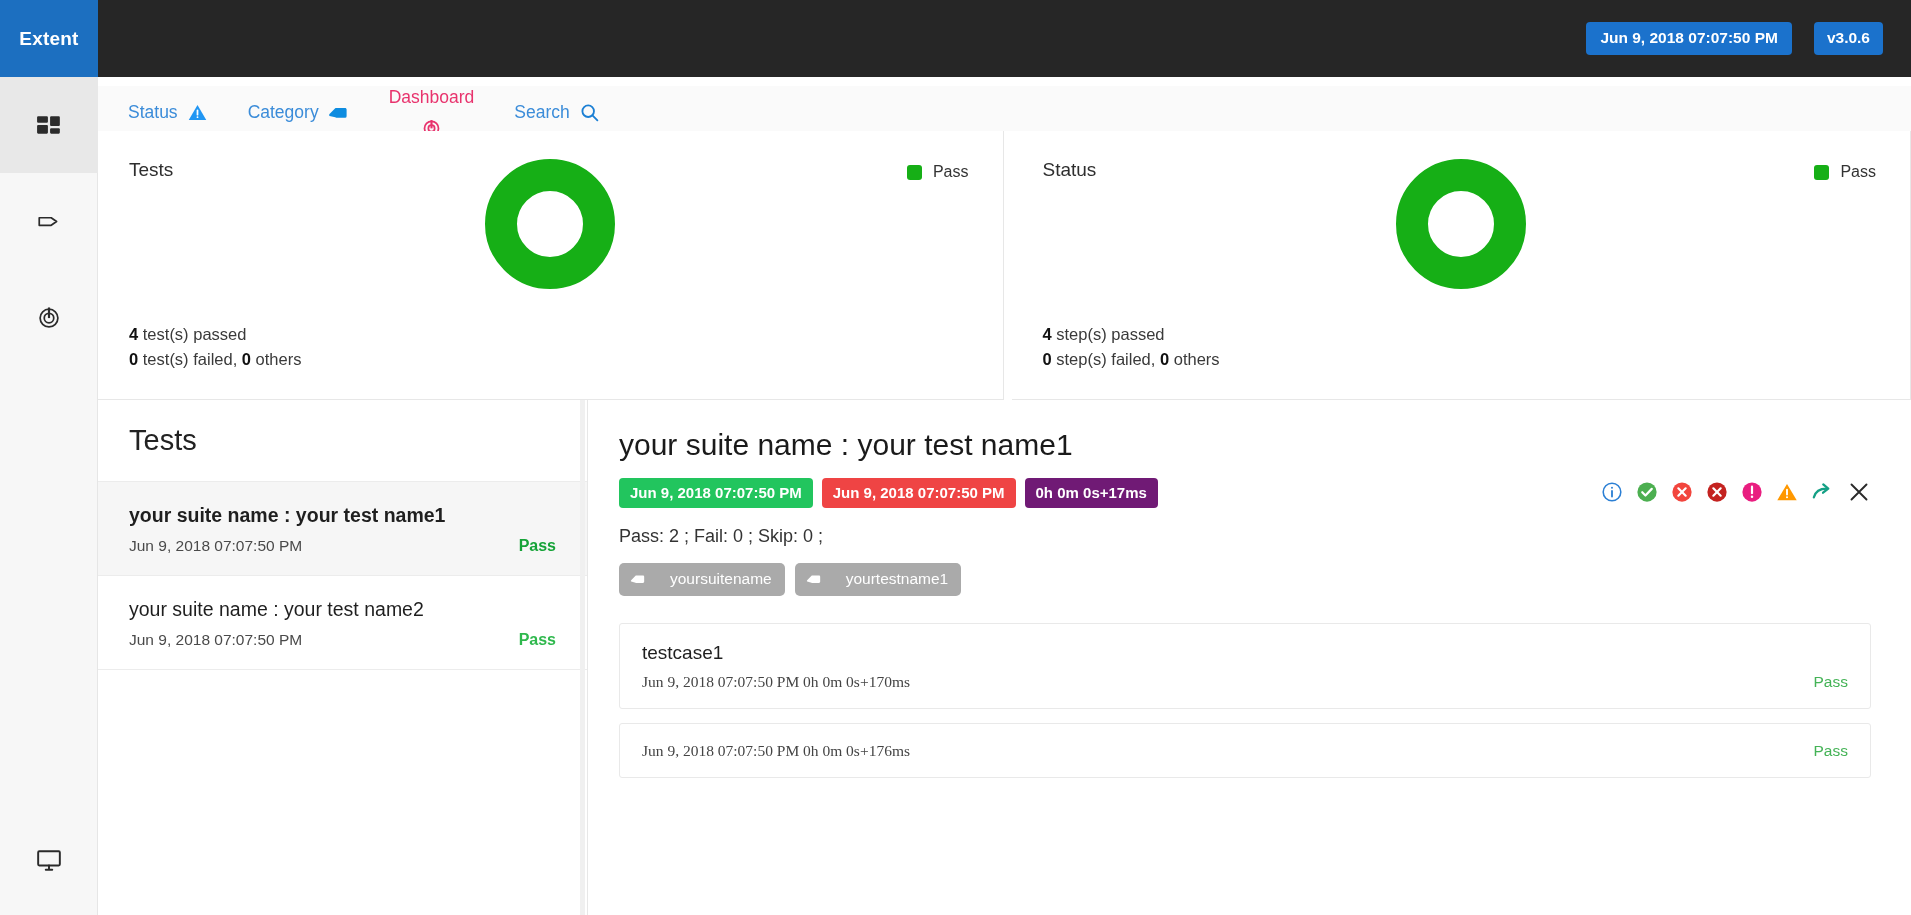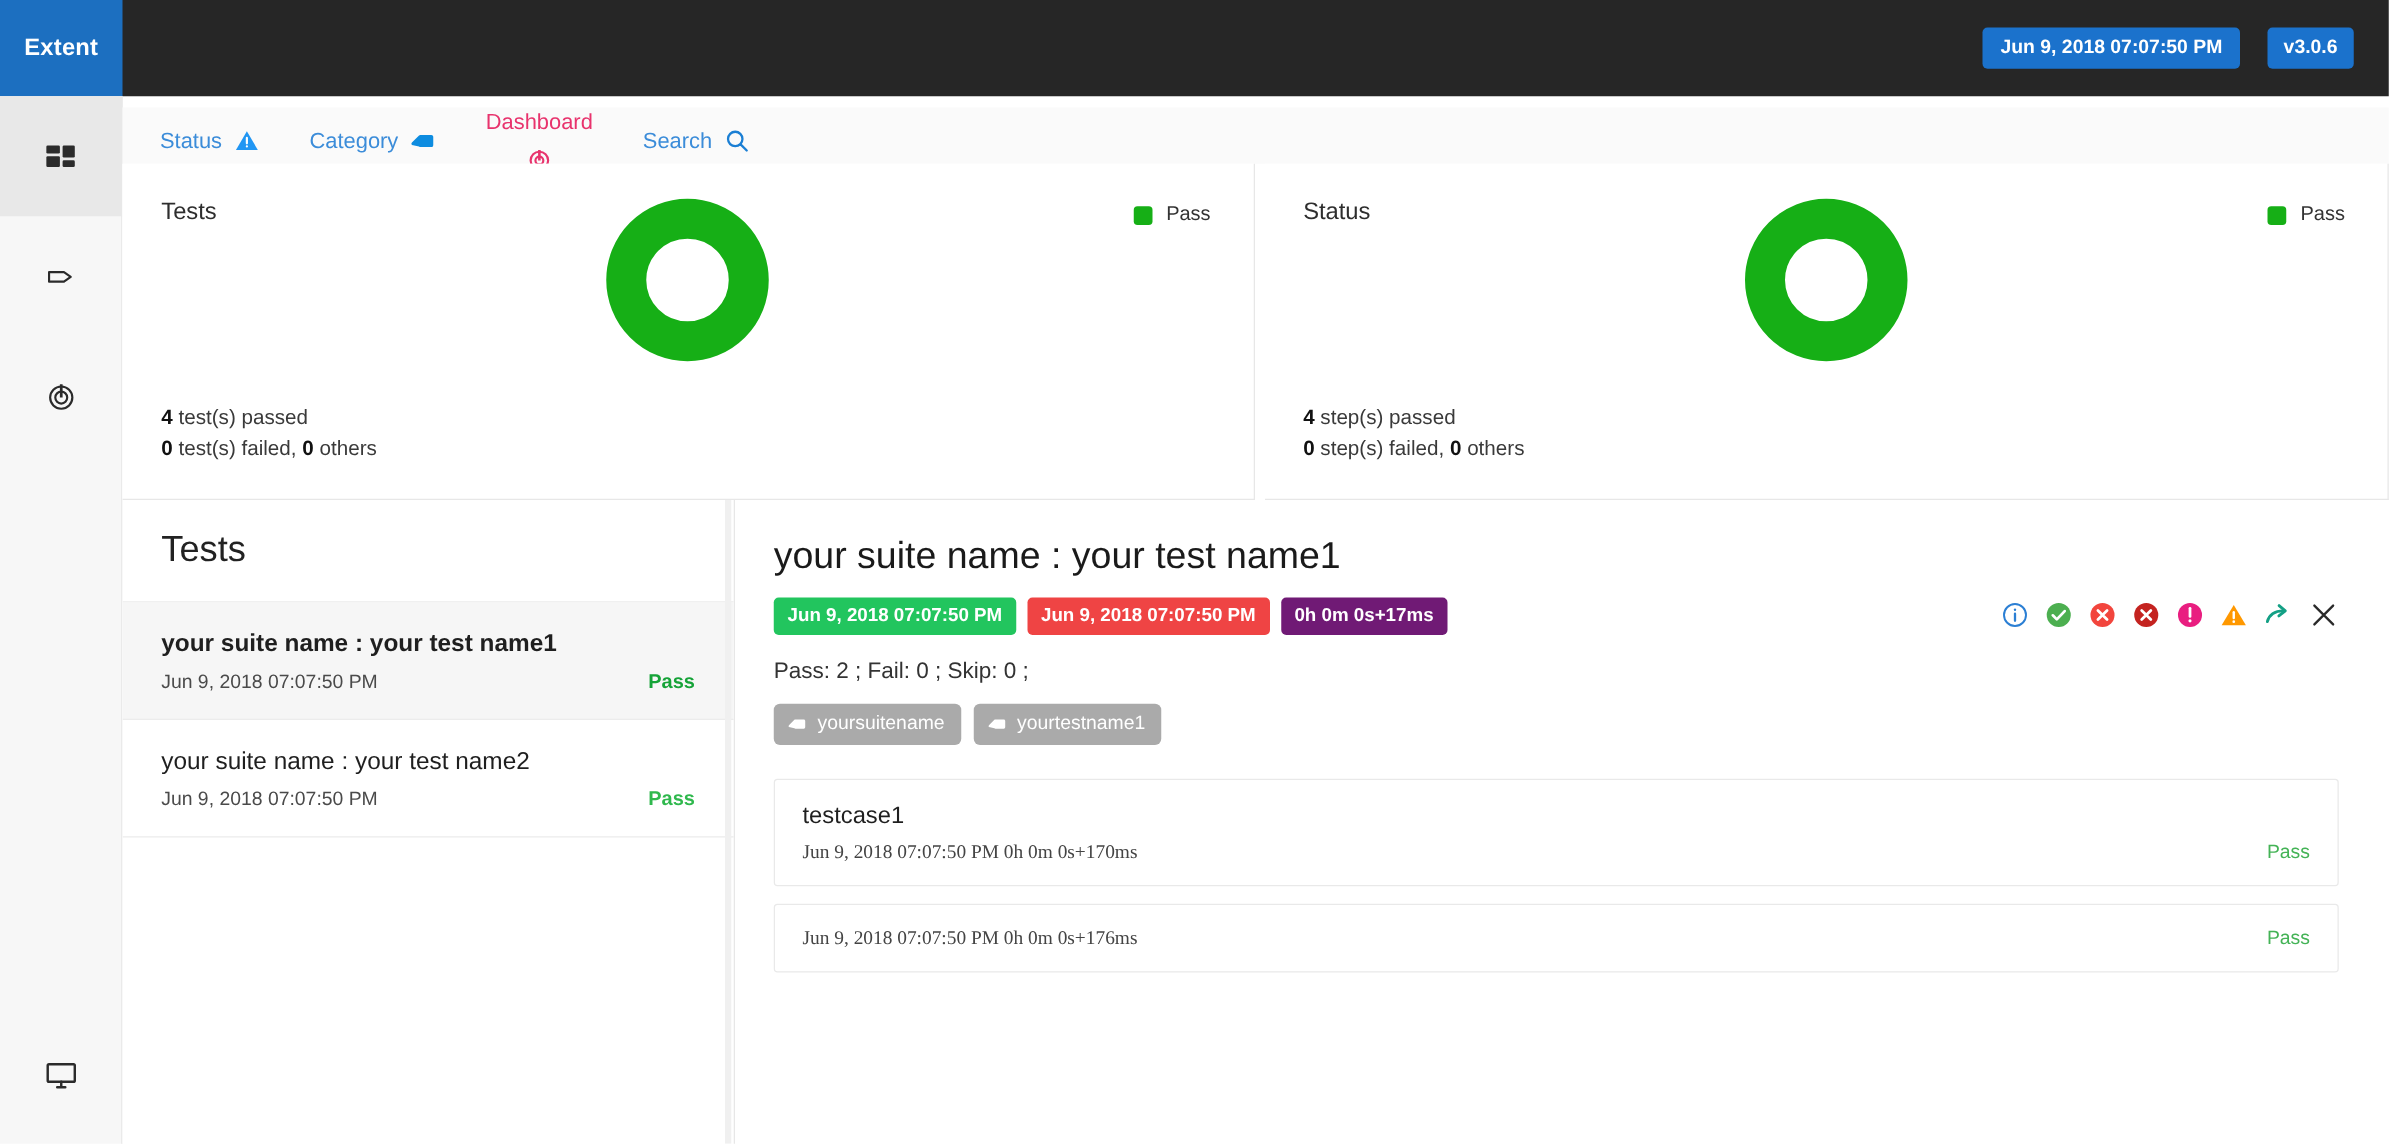--- a/index.html
+++ b/index.html
@@ -202,21 +202,21 @@
     display: flex; align-items: center; gap: 13px;
     padding-top: 2px;
   }
   .detail-icons svg { display: block; cursor: pointer; }
   .counts {
     font-size: 18px; color: #333333;
     margin: 18px 0 16px;
   }
   .tags { display: flex; gap: 10px; }
   .tag {
-    display: flex; align-items: center; gap: 8px;
+    display: flex; align-items: center; gap: 24px;
     background: #aaaaaa; color: #ffffff;
     font-size: 15.5px;
     padding: 7px 13px 8px 11px;
     border-radius: 5px;
     white-space: nowrap;
     cursor: pointer;
   }
   .tag svg { display: block; }
 
   .node-list { margin-top: 27px; }

